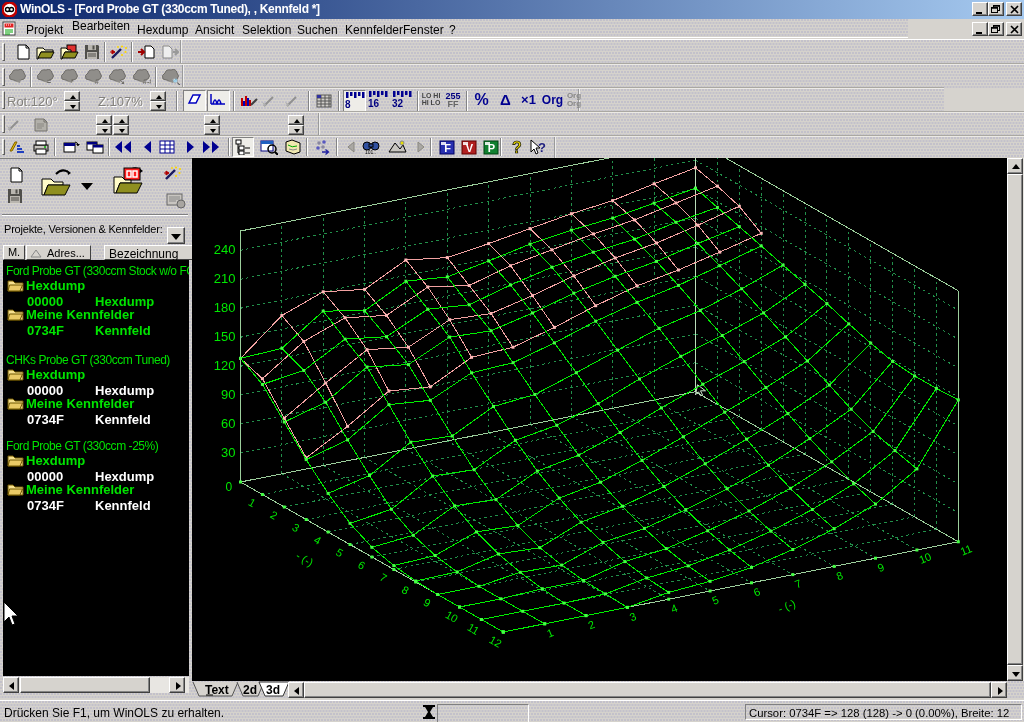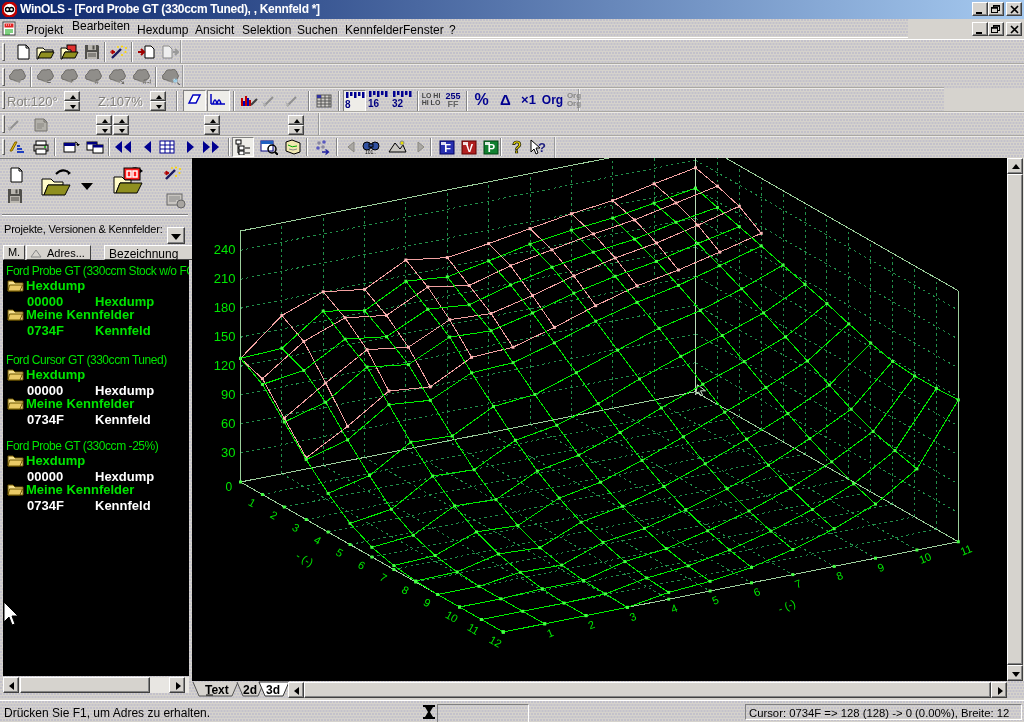--- a/index.html
+++ b/index.html
@@ -551,21 +551,21 @@
       <div class="abs" style="left:23px;top:18px;font-size:13px;font-weight:bold;color:#00e400">Hexdump</div>
 <div class="abs" style="left:24px;top:34px;font-size:13px;font-weight:bold;color:#00e400">00000</div>
       <div class="abs" style="left:92px;top:34px;font-size:13px;font-weight:bold;color:#00e400">Hexdump</div>
 <div class="abs" style="left:4px;top:48px"><svg width="17" height="13" viewBox="0 0 17 13" style="">
           <path d="M1 2 h5 l2 2 h8 v8 H1z" fill="#f6e08e" stroke="#6e5600"></path>
           <path d="M2.5 6 h13 l-2.5 6 H1z" fill="#e9ca66" stroke="#6e5600"></path>
         </svg></div>
       <div class="abs" style="left:23px;top:47px;font-size:13px;font-weight:bold;color:#00e400">Meine Kennfelder</div>
 <div class="abs" style="left:24px;top:63px;font-size:13px;font-weight:bold;color:#00e400">0734F</div>
       <div class="abs" style="left:92px;top:63px;font-size:13px;font-weight:bold;color:#00e400">Kennfeld</div>
-<div class="abs" style="left:3px;top:93px;font-size:12px;letter-spacing:-0.45px;color:#00e400;white-space:nowrap">Ford Cursor GT (330ccm Tuned)</div>
+<div class="abs" style="left:3px;top:93px;font-size:12px;letter-spacing:-0.45px;color:#00e400;white-space:nowrap">CHKs Probe GT (330ccm Tuned)</div>
 <div class="abs" style="left:4px;top:108px"><svg width="17" height="13" viewBox="0 0 17 13" style="">
           <path d="M1 2 h5 l2 2 h8 v8 H1z" fill="#f6e08e" stroke="#6e5600"></path>
           <path d="M2.5 6 h13 l-2.5 6 H1z" fill="#e9ca66" stroke="#6e5600"></path>
         </svg></div>
       <div class="abs" style="left:23px;top:107px;font-size:13px;font-weight:bold;color:#00e400">Hexdump</div>
 <div class="abs" style="left:24px;top:123px;font-size:13px;font-weight:bold;color:#fff">00000</div>
       <div class="abs" style="left:92px;top:123px;font-size:13px;font-weight:bold;color:#fff">Hexdump</div>
 <div class="abs" style="left:4px;top:137px"><svg width="17" height="13" viewBox="0 0 17 13" style="">
           <path d="M1 2 h5 l2 2 h8 v8 H1z" fill="#f6e08e" stroke="#6e5600"></path>
           <path d="M2.5 6 h13 l-2.5 6 H1z" fill="#e9ca66" stroke="#6e5600"></path>
@@ -1005,20 +1005,20 @@
 <div class="abs raised2" style="left:0;top:0;width:16px;height:16px;background:#d6d3ce;box-shadow:inset -1px -1px 0 #848484">
         <div style="position:absolute;left:5px;top:4px;border-top:4px solid transparent;border-bottom:4px solid transparent;border-right:5px solid #000"></div>
       </div>
 <div class="abs raised2" style="left:16px;top:0;width:687px;height:16px;background:#d6d3ce;box-shadow:inset -1px -1px 0 #848484"></div>
 <div class="abs raised2" style="left:703px;top:0;width:16px;height:16px;background:#d6d3ce;box-shadow:inset -1px -1px 0 #848484">
         <div style="position:absolute;left:6px;top:4px;border-top:4px solid transparent;border-bottom:4px solid transparent;border-left:5px solid #000"></div>
       </div>
 </div>
 </div>
 <div class="face abs" style="left:0;top:700px;width:1024px;height:22px;border-top:1px solid #fff">
-<div class="abs" style="left:4px;top:5px;font-size:12px">Drücken Sie F1, um Adres zu erhalten.</div>
+<div class="abs" style="left:4px;top:5px;font-size:12px">Drücken Sie F1, um WinOLS zu erhalten.</div>
 <svg width="12" height="14" style="position:absolute;left:423px;top:4px">
       <rect x="0" y="0" width="12" height="2" fill="#000"></rect>
       <rect x="0" y="12" width="12" height="2" fill="#000"></rect>
       <path d="M2 2 h8 l-3 5 l3 5 h-8 l3 -5z" fill="#000"></path>
     </svg>
 <div class="abs sunken" style="left:437px;top:3px;width:92px;height:16px;font-size:12px;padding:16px 3px">Keine CHKs</div>
 <div class="abs sunken" style="left:745px;top:3px;width:277px;height:16px;font-size:11.3px;padding:2px 3px;white-space:nowrap;overflow:hidden">Cursor: 0734F =&gt; 128 (128) -&gt; 0 (0.00%), Breite: 12</div>
 </div>
 </body></html>

